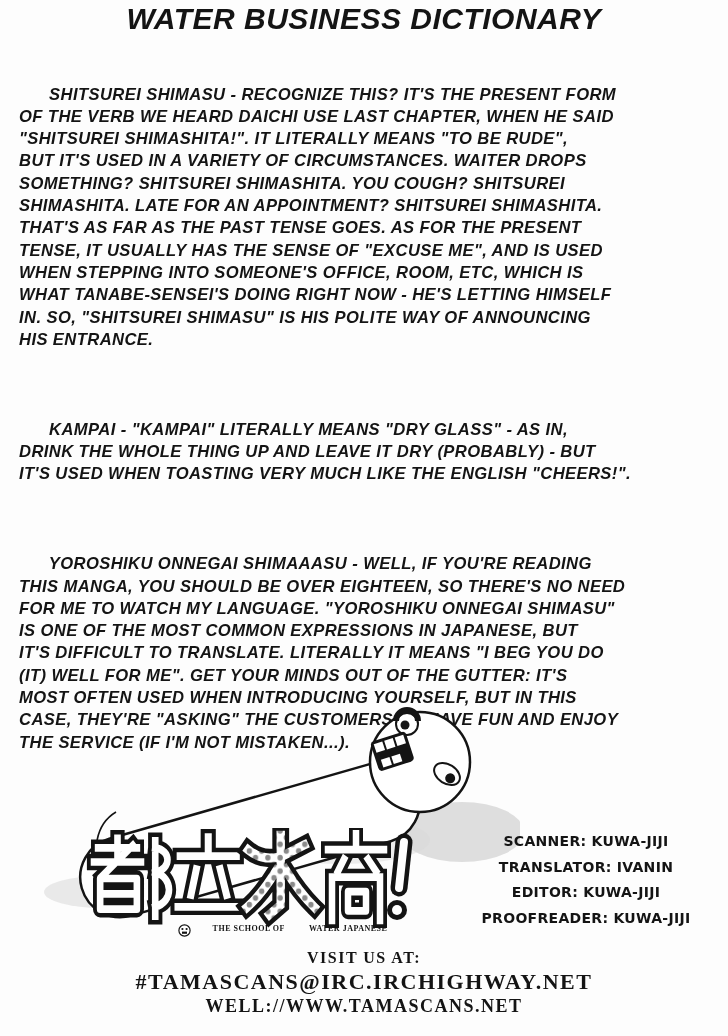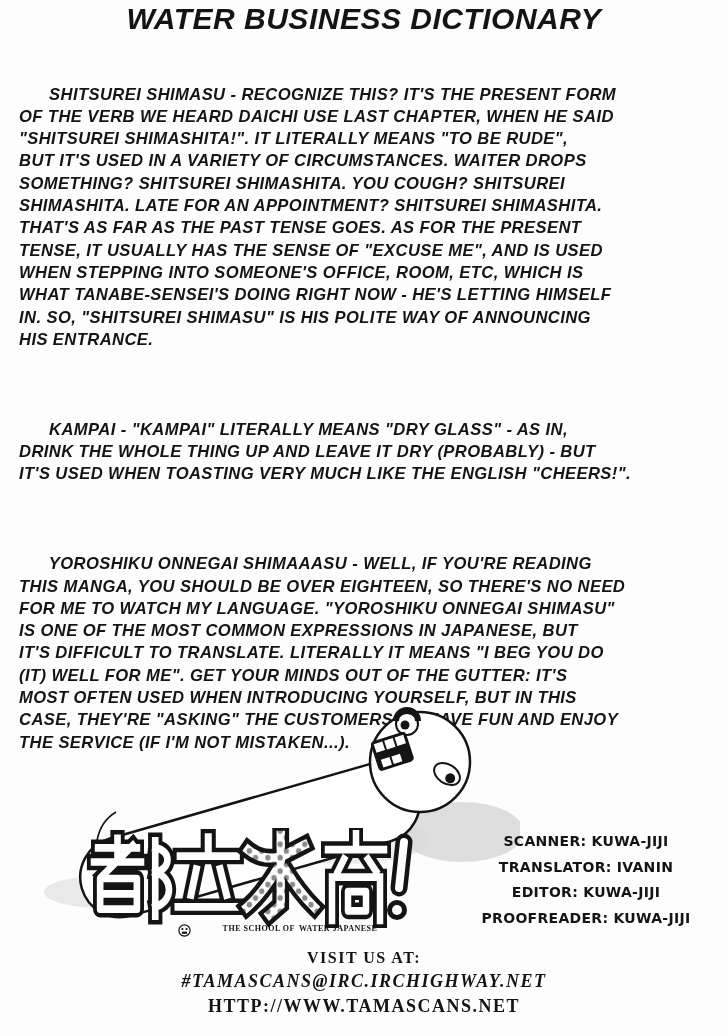--- a/index.html
+++ b/index.html
@@ -26,21 +26,21 @@
     white-space:pre;
   }
   .body-text p { margin:0 0 23px 12px; white-space:pre; }
   
   .mascot { position:absolute; left:40px; top:690px; width:480px; height:265px; }
   
   .logo { position:absolute; left:86px; top:828px; width:340px; height:128px; }
   .logo svg { position:absolute; left:0; top:0; }
   .logo-subtitle {
     position:absolute; left:92px; top:96px; width:244px;
-    display:flex; align-items:center; justify-content:center; gap:2px;
+    display:flex; align-items:center; justify-content:center; gap:12px;
     font-family:"Liberation Serif", serif; font-weight:bold;
     font-size:8px; letter-spacing:0.5px; white-space:nowrap;
   }
   .face-icon { display:inline-block; line-height:0; }
   .sr { position:absolute; width:1px; height:1px; overflow:hidden; clip:rect(0 0 0 0); }
   
   .credits {
     position:absolute; left:448px; top:813px; width:276px;
     text-align:center;
     font-family:"DejaVu Sans", sans-serif; font-weight:bold;
@@ -48,21 +48,21 @@
     white-space:pre;
     margin-top:16px;
   }
   
   .footer {
     position:absolute; left:0; top:946px; width:728px; text-align:center;
     font-family:"Liberation Serif", serif; font-weight:bold;
     color:var(--ink);
   }
   .footer-visit { font-size:16px; letter-spacing:1.5px; line-height:23px; }
-  .footer-irc   { font-size:18px; letter-spacing:1.5px; line-height:25px;font-style:italic; }
+  .footer-irc   { font-size:22px; letter-spacing:1.5px; line-height:25px; }
   .footer-web   { font-size:18px; letter-spacing:1.5px; line-height:25px; }
 </style>
 </head>
 <body>
 
 <div class="page">
 
   <h1 class="page-title">WATER BUSINESS DICTIONARY</h1>
 
   <div class="body-text">
@@ -196,16 +196,16 @@
   </div>
 
   <div class="credits">SCANNER: KUWA-JIJI
 TRANSLATOR: IVANIN
 EDITOR: KUWA-JIJI
 PROOFREADER: KUWA-JIJI</div>
 
   <div class="footer">
     <div class="footer-visit">VISIT US AT:</div>
     <div class="footer-irc">#TAMASCANS@IRC.IRCHIGHWAY.NET</div>
-    <div class="footer-web">HTTP://WWW.TAMASCANS.NET</div>
+    <div class="footer-web">WELL://WWW.TAMASCANS.NET</div>
   </div>
 
 </div>
 
 </body></html>

